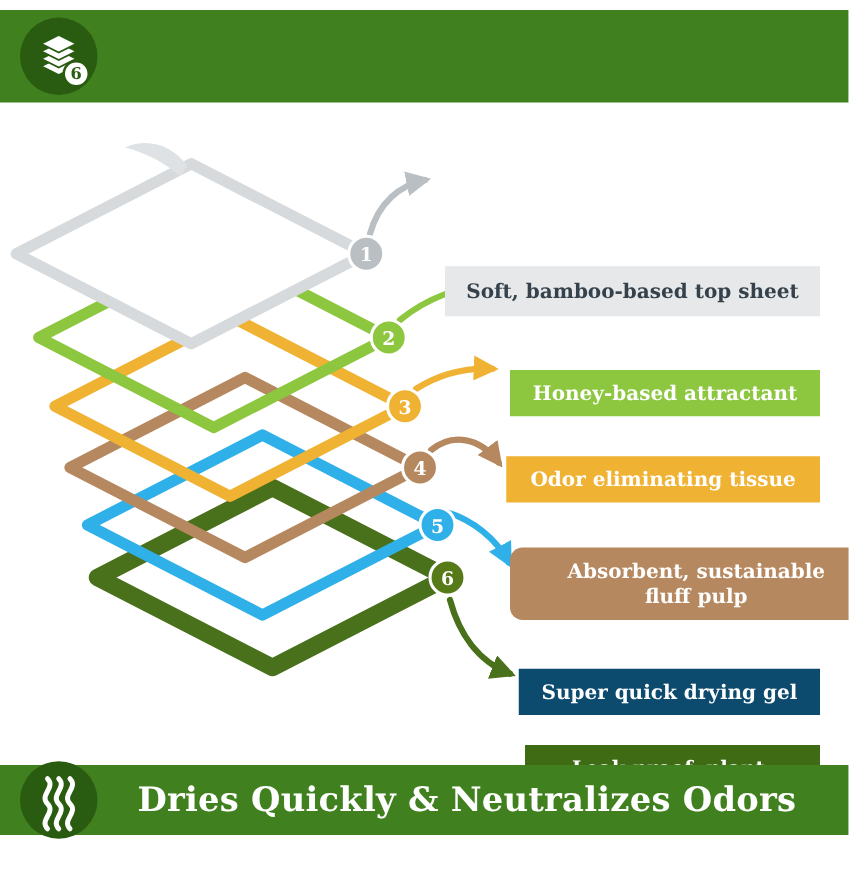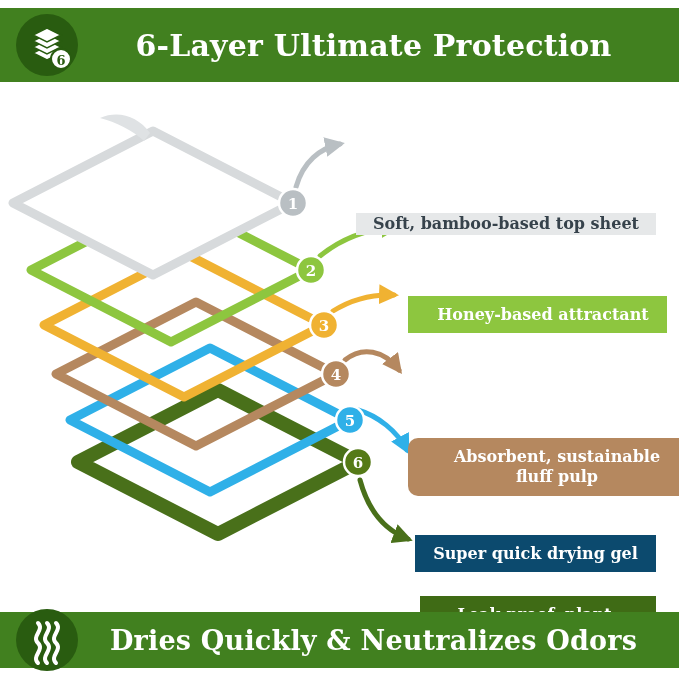--- a/index.html
+++ b/index.html
@@ -75,22 +75,22 @@
     position: absolute;
     display: flex;
     align-items: center;
     justify-content: center;
     text-align: center;
     font-weight: 700;
     font-size: 16px;
     line-height: 1.25;
     color: #ffffff;
   }
-  .lbl-1 { left: 356px; top: 125px; width: 300px; height: 22px; background: #e6e8e9; color: #36424b; }
-  .lbl-2 { left: 408px; top: 208px; width: 248px; height: 37px; background: #8dc63f; padding-left: 11px; }
+  .lbl-1 { left: 356px; top: 125px; width: 300px; height: 40px; background: #e6e8e9; color: #36424b; }
+  .lbl-2 { left: 408px; top: 208px; width: 248px; height: 37px; background: #8dc63f; }
   .lbl-3 { left: 405px; top: 277px; width: 251px; height: 37px; background: #f0b232; }
   .lbl-4 { left: 408px; top: 350px; width: 298px; height: 58px; background: #b5885f; border-radius: 10px; }
   .lbl-5 { left: 415px; top: 447px; width: 241px; height: 37px; background: #0c4a6e; }
   .lbl-6 { left: 420px; top: 508px; width: 236px; height: 58px; background: #3f6b15; }
   .lbl-4 span { display: inline-block; max-width: 225px; }
   .lbl-6 span { display: inline-block; max-width: 185px; }
 </style>
 </head>
 <body>
 
@@ -100,21 +100,20 @@
     <div class="banner-icon">
       <svg width="62" height="62" viewBox="0 0 62 62">
         <path d="M31 32 l14 7 l-14 7 l-14 -7 z" fill="#ffffff" stroke="#295c10" stroke-width="1.5"></path>
         <path d="M31 26 l14 7 l-14 7 l-14 -7 z" fill="#ffffff" stroke="#295c10" stroke-width="1.5"></path>
         <path d="M31 20 l14 7 l-14 7 l-14 -7 z" fill="#ffffff" stroke="#295c10" stroke-width="1.5"></path>
         <path d="M31 14 l14 7 l-14 7 l-14 -7 z" fill="#ffffff" stroke="#295c10" stroke-width="1.5"></path>
         <circle cx="45" cy="45" r="10" fill="#ffffff" stroke="#295c10" stroke-width="2"></circle>
         <text x="45" y="46" text-anchor="middle" dominant-baseline="central" fill="#295c10" font-size="13" font-weight="bold" font-family="DejaVu Serif, serif">6</text>
       </svg>
     </div>
-    <h1 class="banner-title">6-Layer Ultimate Protection</h1>
   </header>
 
   <main class="diagram">
     <svg class="layers-svg" viewBox="0 0 679 520">
       <defs>
         <marker id="m1" markerWidth="4" markerHeight="4" refX="3" refY="2" orient="auto">
           <path d="M0,0 L4,2 L0,4 Z" fill="#b9bfc3"></path>
         </marker>
         <marker id="m2" markerWidth="4" markerHeight="4" refX="3" refY="2" orient="auto">
           <path d="M0,0 L4,2 L0,4 Z" fill="#8dc63f"></path>
@@ -161,20 +160,23 @@
       <circle cx="358" cy="374" r="14" fill="#557a17" stroke="#ffffff" stroke-width="2.5"></circle>
       <text class="num" x="358" y="375">6</text>
     </svg>
 
     <div class="lbl lbl-1">
       <span>Soft, bamboo-based top sheet</span>
     </div>
     <div class="lbl lbl-2">
       <span>Honey-based attractant</span>
     </div>
+    <div class="lbl lbl-3">
+      <span>Odor eliminating tissue</span>
+    </div>
     <div class="lbl lbl-4">
       <span>Absorbent, sustainable fluff pulp</span>
     </div>
     <div class="lbl lbl-5">
       <span>Super quick drying gel</span>
     </div>
     <div class="lbl lbl-6">
       <span>Leak-proof, plant-based liner</span>
     </div>
   </main>

